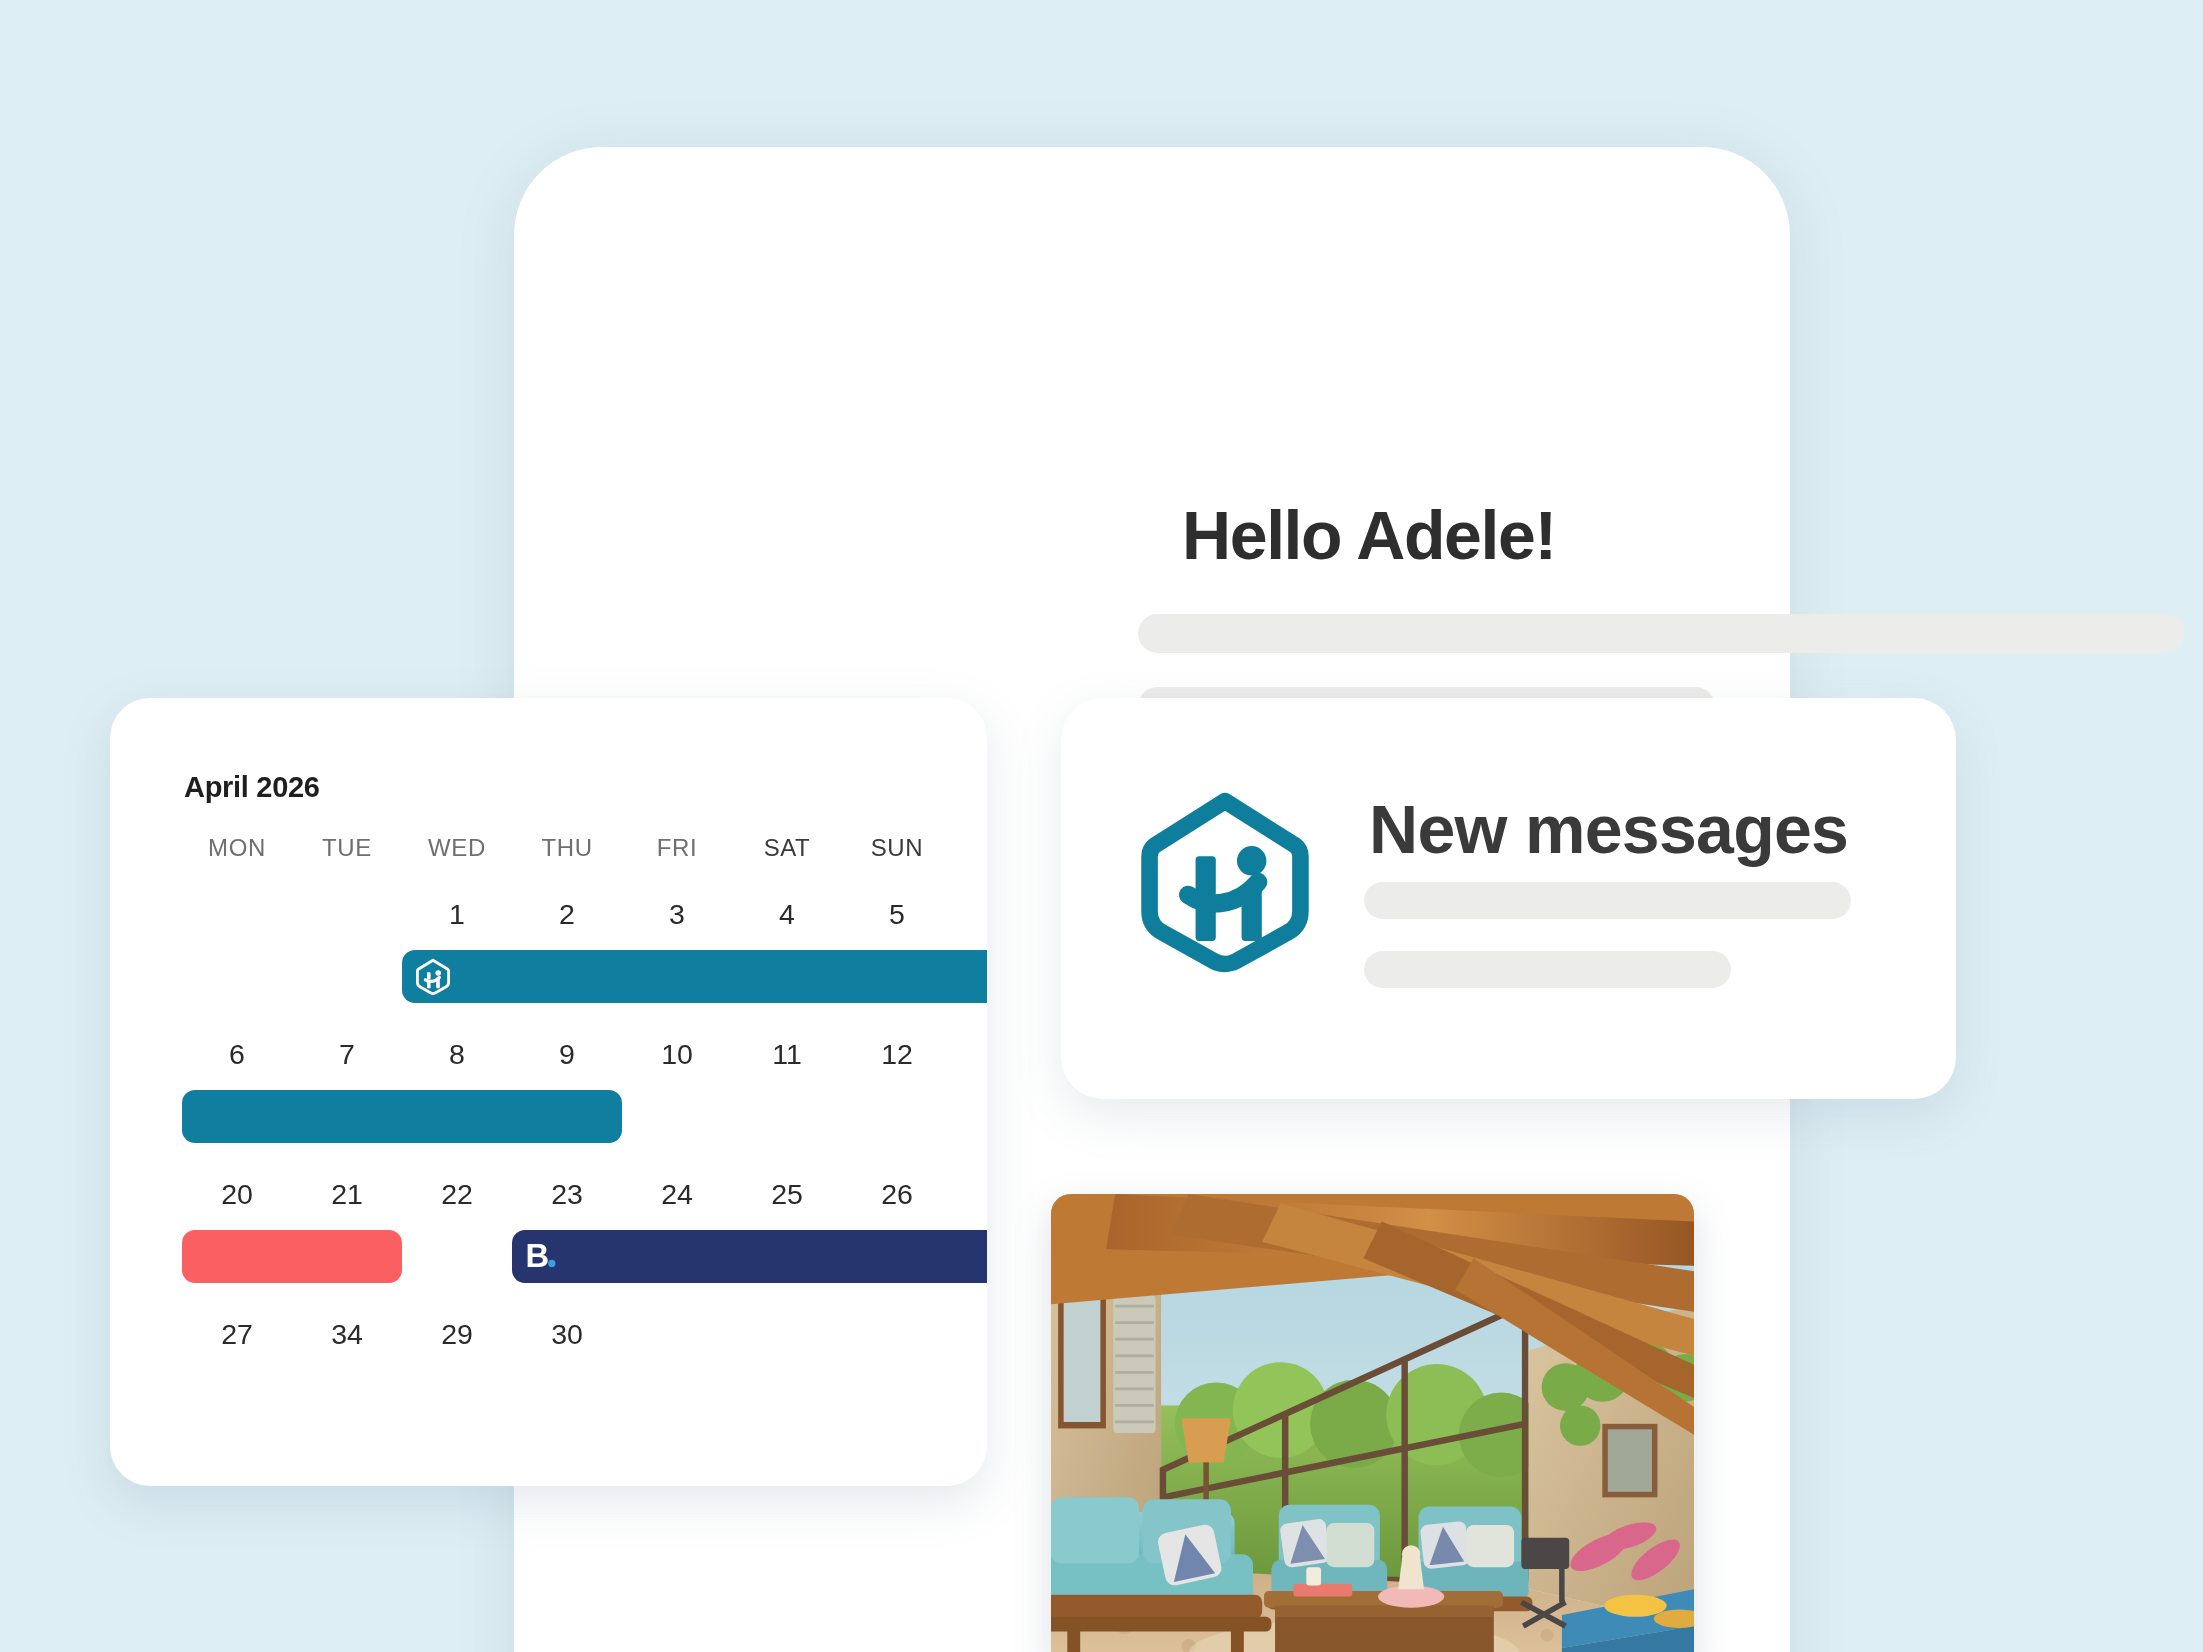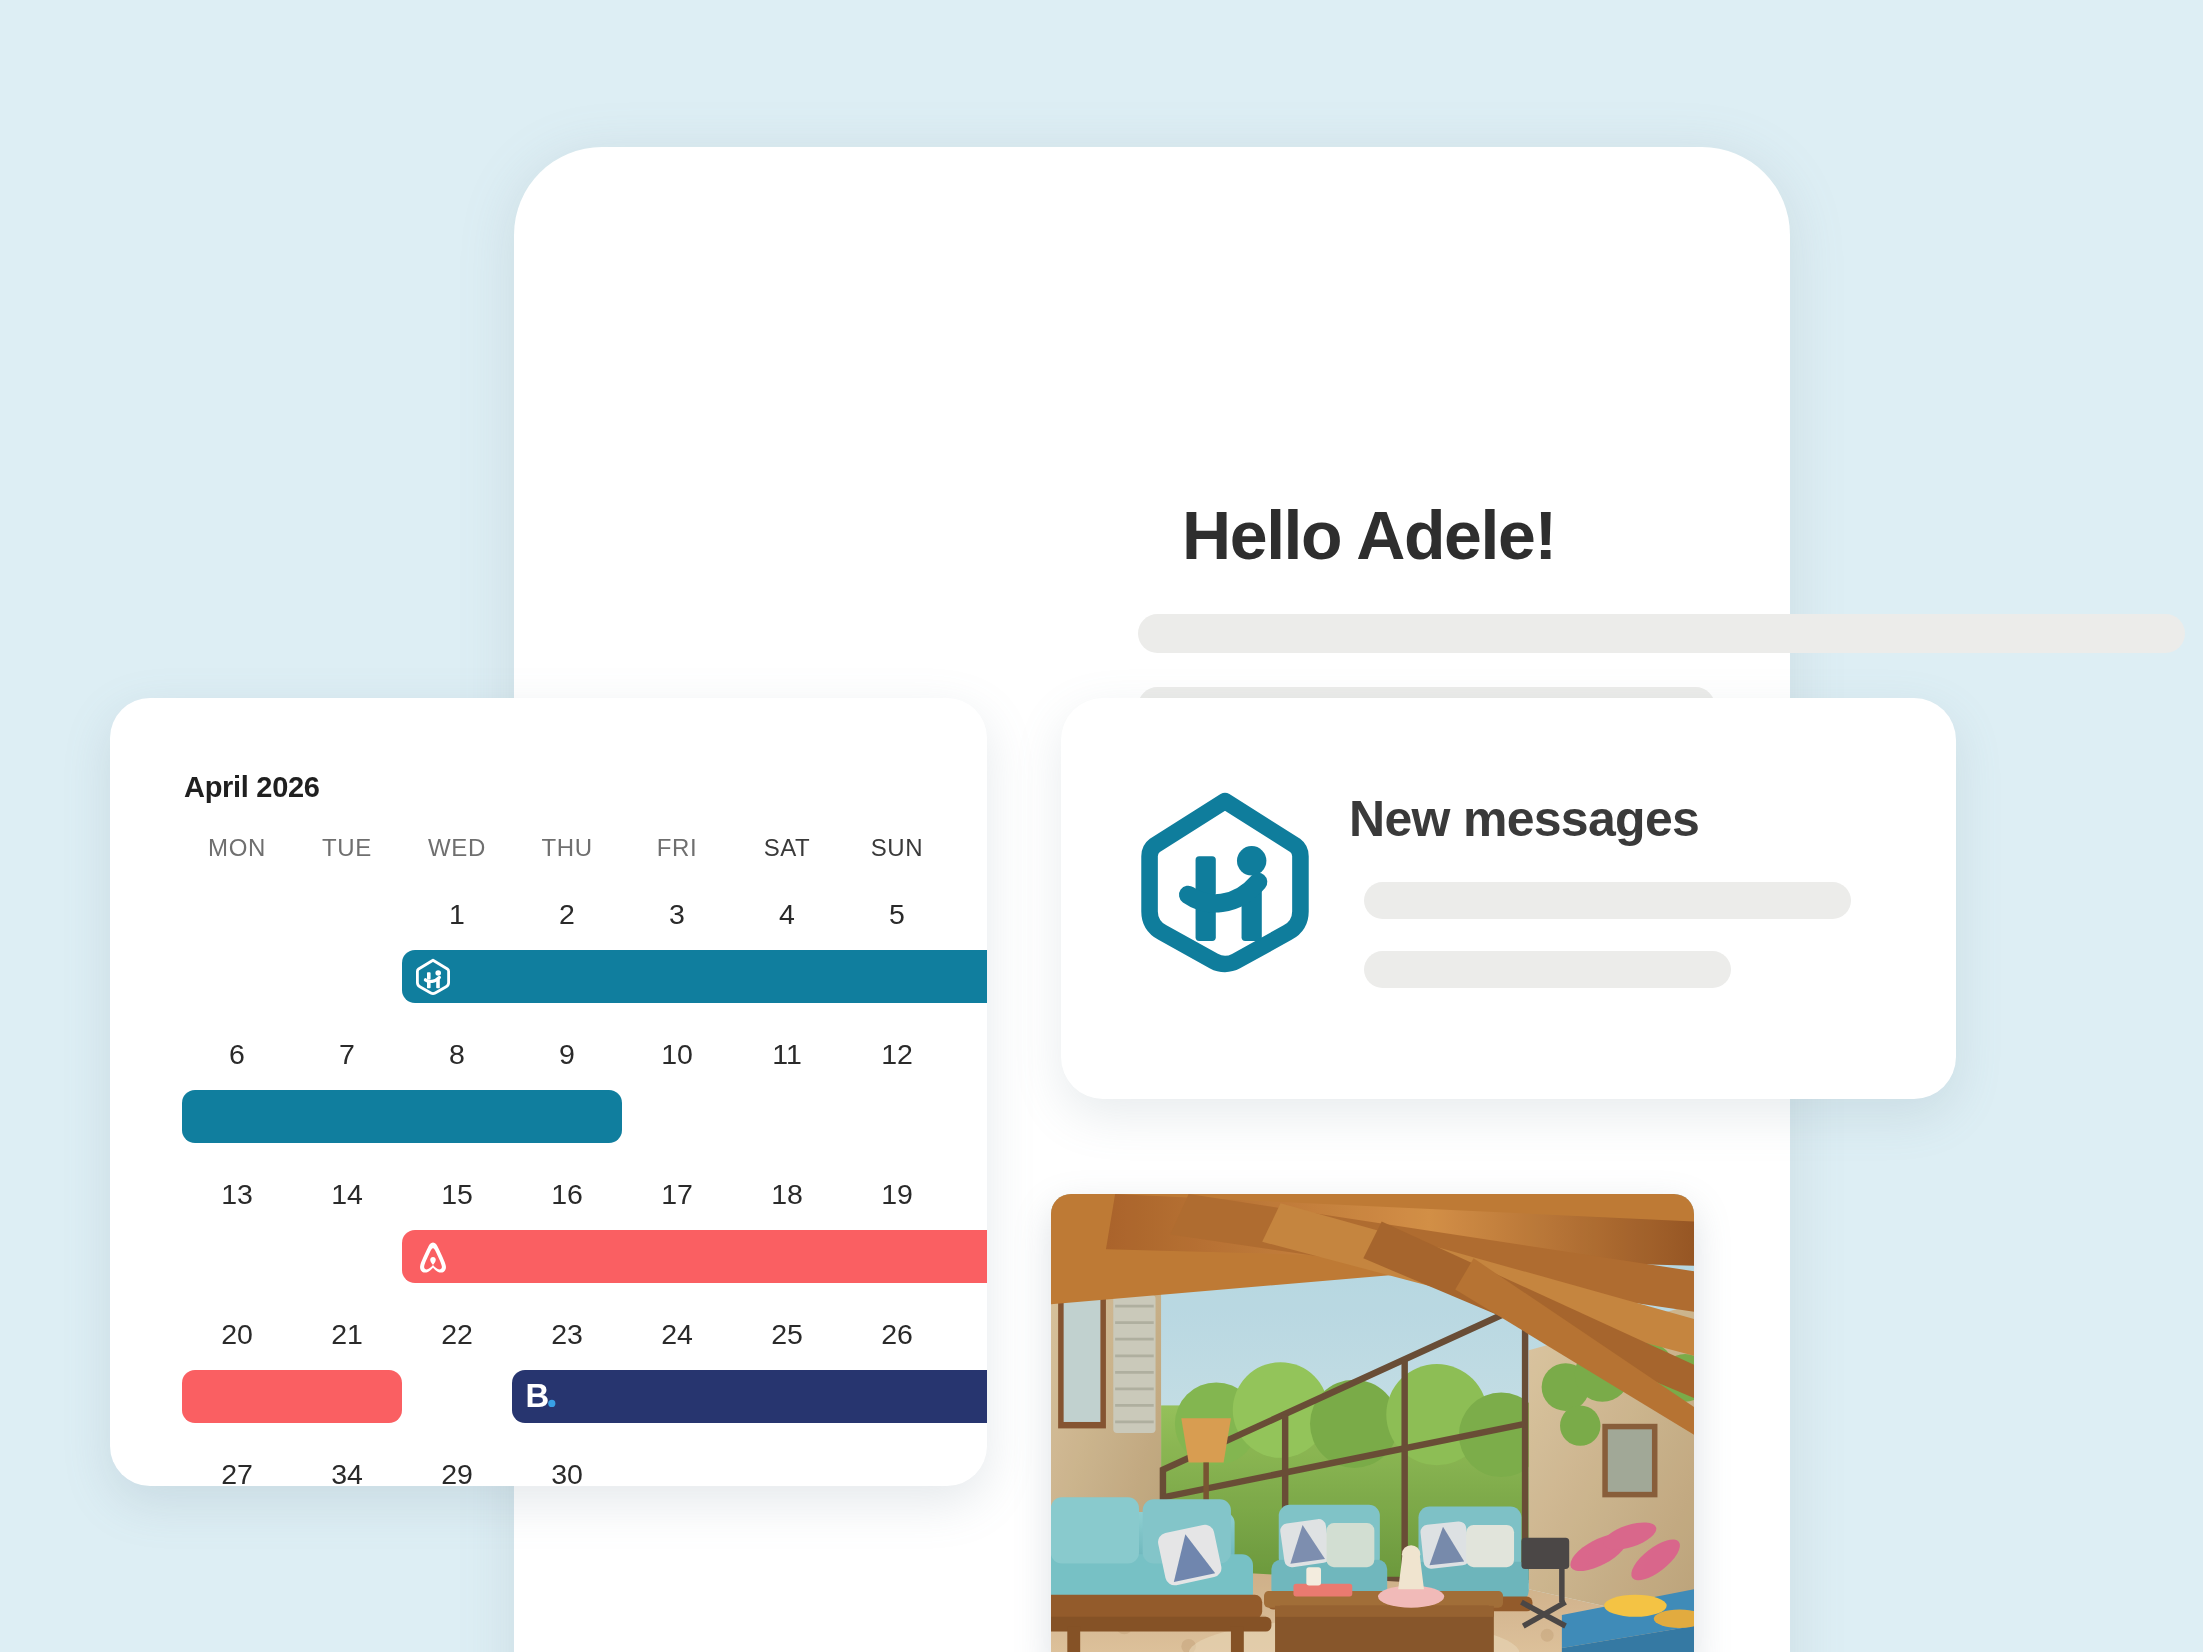--- a/index.html
+++ b/index.html
@@ -94,22 +94,22 @@
   #messages-card {
     position: absolute;
     left: 1061px; top: 698px;
     width: 895px; height: 401px;
     background: #fff;
     border-radius: 42px;
     box-shadow: 0 16.5px 48px rgba(110,135,150,.16);
   }
   #messages-logo { position: absolute; left: 72px; top: 92px; width: 184px; height: 184px; }
   #messages-title {
-    position: absolute; left: 288px; top: 92px;
-    font-size: 50px; font-weight: 700; color: #3a3a3a;
+    position: absolute; left: 308px; top: 92px;
+    font-size: 68px; font-weight: 700; color: #3a3a3a;
     letter-spacing: -0.7px; white-space: nowrap;
   }
   #messages-line-1 { left: 303px; top: 184px; width: 487px; height: 37px; border-radius: 20px; }
   #messages-line-2 { left: 303px; top: 253px; width: 367px; height: 37px; border-radius: 20px; }
   #messages-card .skeleton-bar { position: absolute; }
 
   
   #property-photo {
     position: absolute;
     left: 1051px; top: 1194px;
@@ -168,39 +168,20 @@
         <div class="cal-days">
           <div class="cal-day">6</div>
           <div class="cal-day">7</div>
           <div class="cal-day">8</div>
           <div class="cal-day">9</div>
           <div class="cal-day">10</div>
           <div class="cal-day">11</div>
           <div class="cal-day">12</div>
         </div>
         <div class="booking-bar" style="left: 0%; width: 57.1429%; background: rgb(16, 126, 158);"></div>
-      </div>
-      <div class="cal-week">
-        <div class="cal-days">
-          <div class="cal-day">13</div>
-          <div class="cal-day">14</div>
-          <div class="cal-day">15</div>
-          <div class="cal-day">16</div>
-          <div class="cal-day">17</div>
-          <div class="cal-day">18</div>
-          <div class="cal-day">19</div>
-        </div>
-        <div class="booking-bar bar-bleed-right" style="left: 28.5714%; width: 76.4286%; background: rgb(250, 95, 98);">
-          <span class="bar-logo">
-            <svg viewBox="0 0 100 100" width="40" height="40">
-              <path d="M50 14 C56 14 60 20 63 27 C70 42 80 62 82 72 C84 82 78 89 70 89 C63 89 56 84 50 77 C44 84 37 89 30 89 C22 89 16 82 18 72 C20 62 30 42 37 27 C40 20 44 14 50 14 Z M50 28 C47 28 45 32 42 39 C36 52 29 67 28 73 C27 78 30 81 34 81 C39 81 45 76 50 70 C55 76 61 81 66 81 C70 81 73 78 72 73 C71 67 64 52 58 39 C55 32 53 28 50 28 Z" fill="#ffffff"></path>
-              <path d="M50 50 C54 50 57 53 57 57 C57 62 52 67 50 70 C48 67 43 62 43 57 C43 53 46 50 50 50 Z" fill="#ffffff"></path>
-            </svg>
-          </span>
-        </div>
       </div>
       <div class="cal-week">
         <div class="cal-days">
           <div class="cal-day">20</div>
           <div class="cal-day">21</div>
           <div class="cal-day">22</div>
           <div class="cal-day">23</div>
           <div class="cal-day">24</div>
           <div class="cal-day">25</div>
           <div class="cal-day">26</div>

